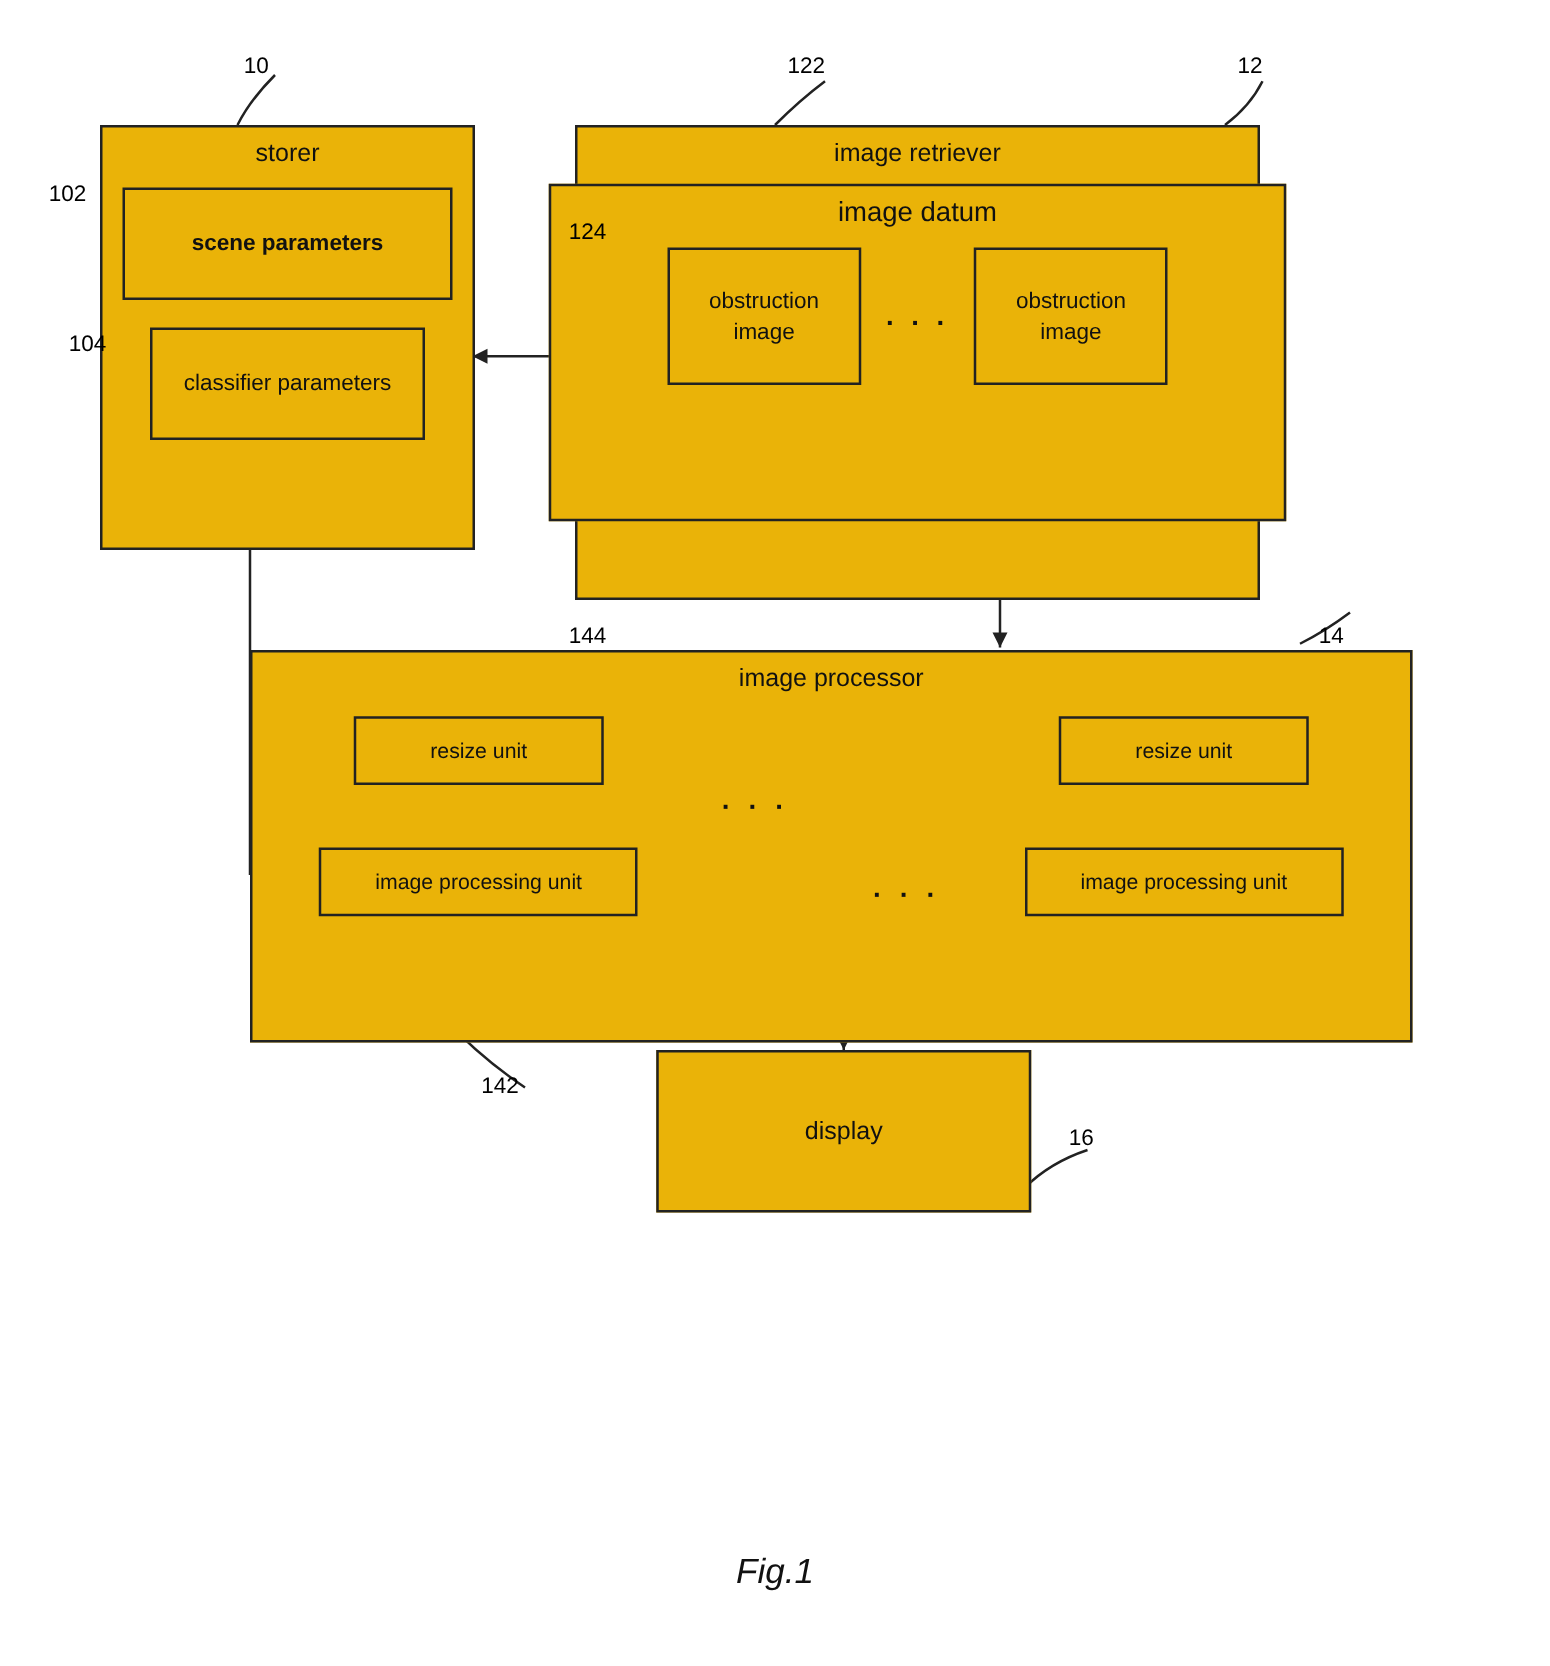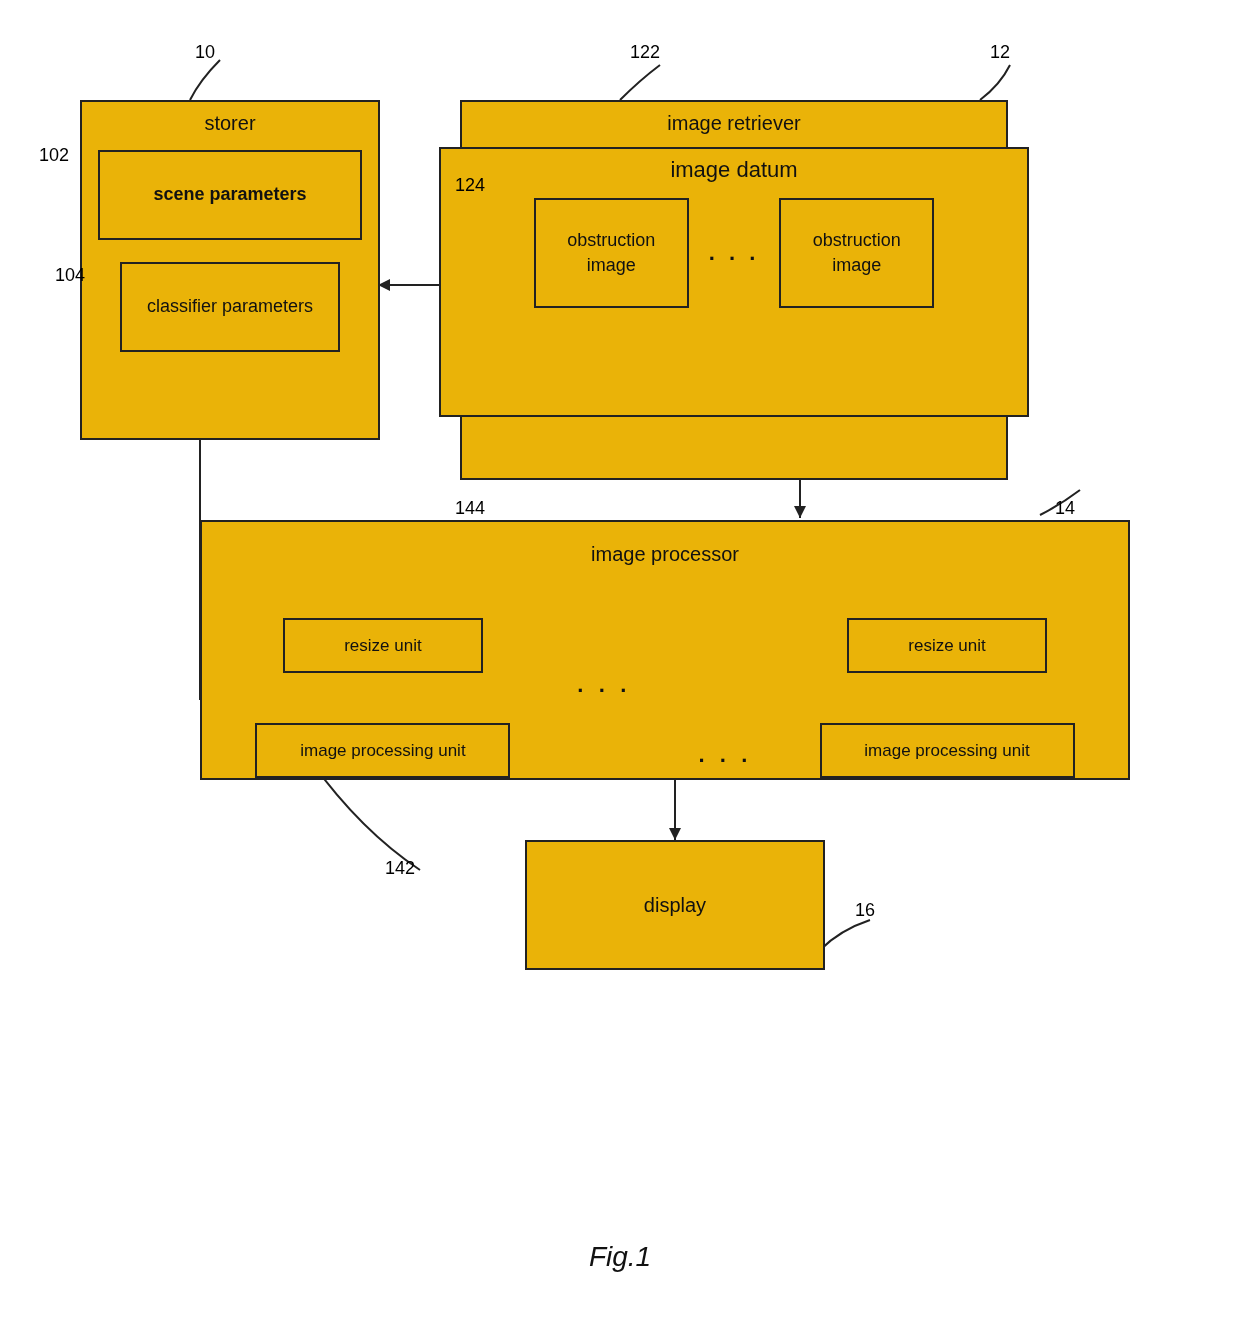--- a/index.html
+++ b/index.html
@@ -134,21 +134,21 @@
       </div>
     </div>
   </div>
 
   <div class="ref-num" style="top:175px; left:455px;">124</div>
 
   <div class="ref-num" style="top:498px; left:455px;">144</div>
 
   <div class="ref-num" style="top:498px; left:1055px;">14</div>
 
-  <div class="box" style="left:200px; top:520px; width:930px; height:260px; flex-direction:column; justify-content:space-between; padding-top:21px;">
+  <div class="box" style="left:200px; top:520px; width:930px; height:314px; flex-direction:column; justify-content:flex-start; padding-top:10px;">
     <span style="font-size:20px; margin-bottom:18px;">image processor</span>
 
     <div style="display:flex; flex-direction:row; align-items:flex-start; width:100%; justify-content:space-around; padding: 0 20px;">
 
       <div style="display:flex; flex-direction:column; align-items:center; gap:0;">
         <div class="box" style="position:relative; width:200px; height:55px; left:0; top:0; margin-bottom:0;">
           <span style="font-size:17px;">resize unit</span>
         </div>
 
         <div style="height:50px;"></div>

